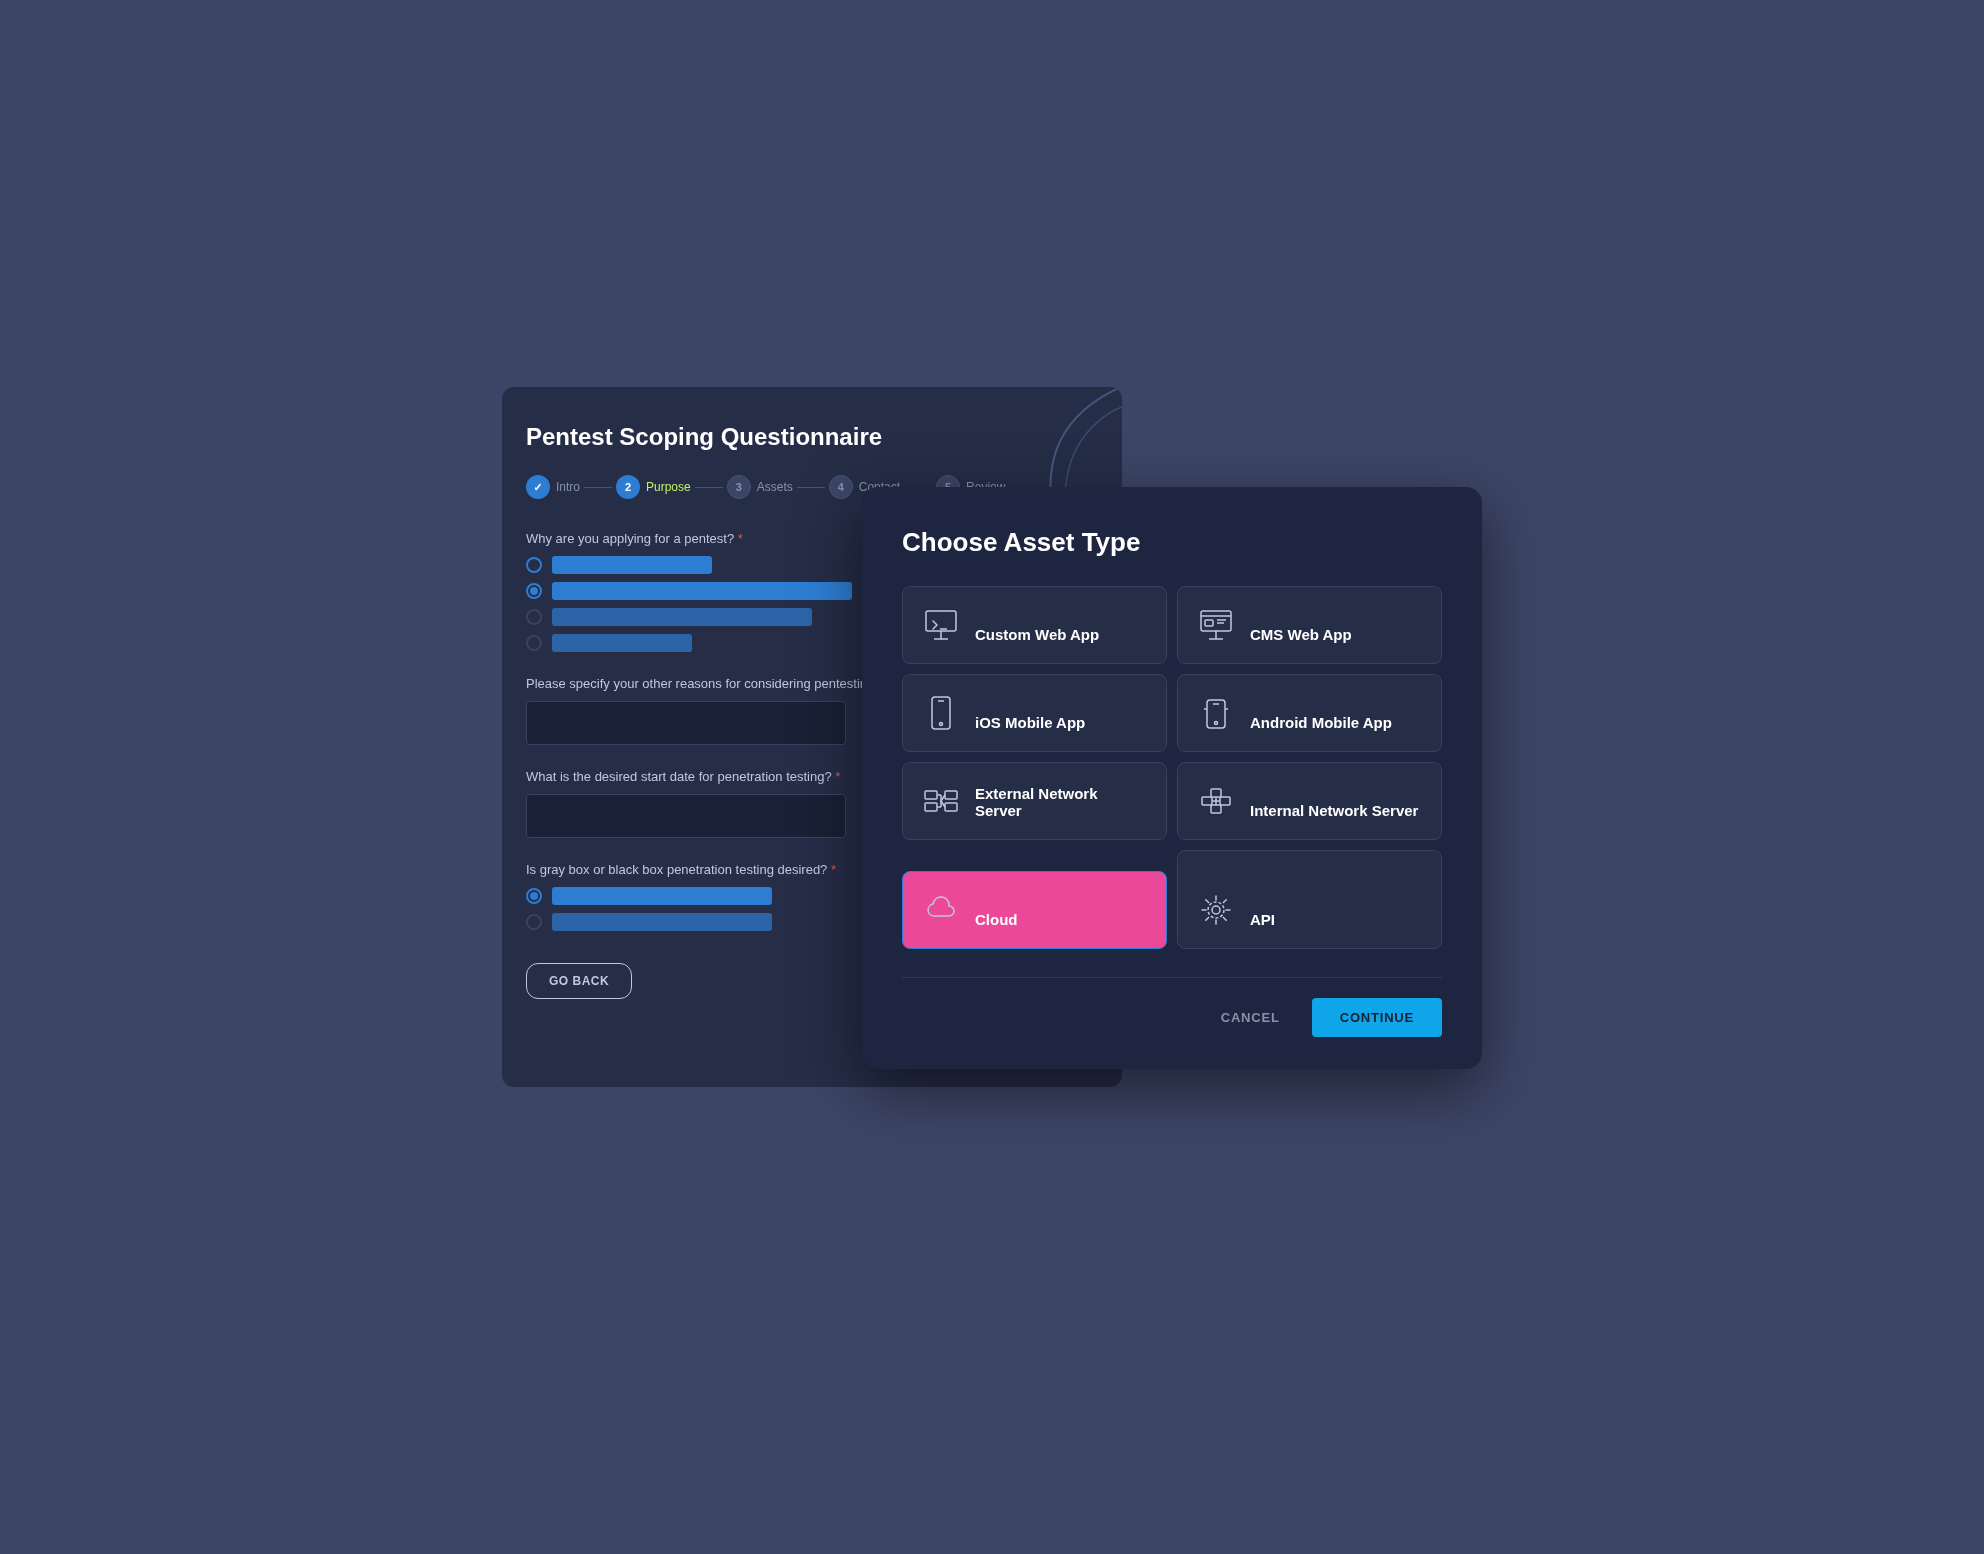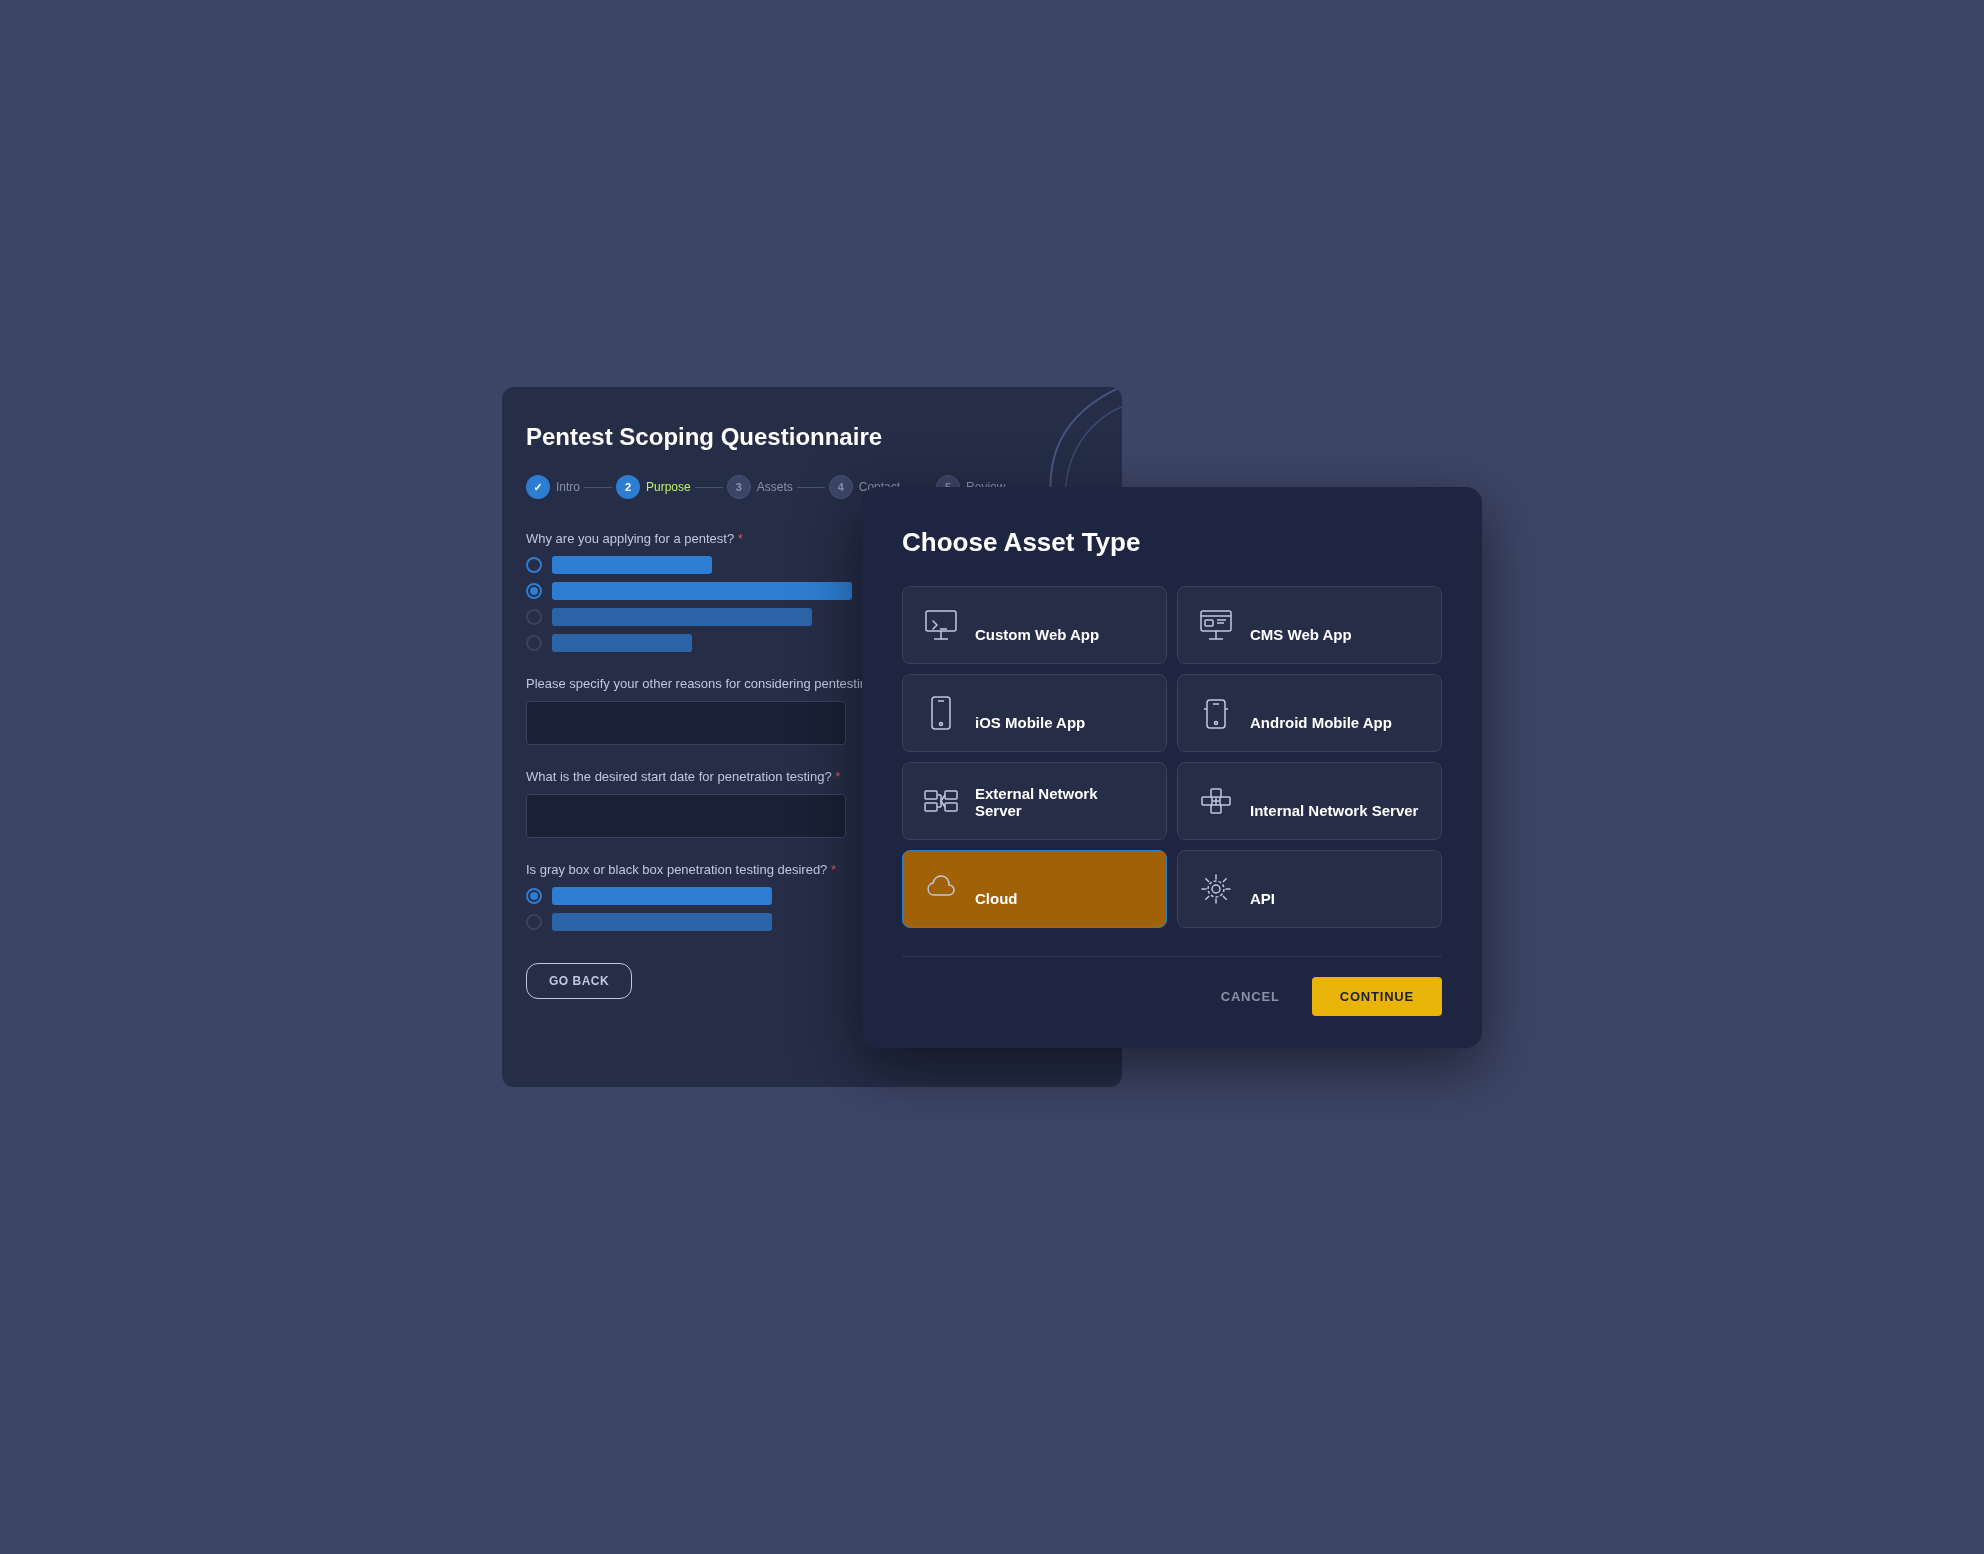--- a/index.html
+++ b/index.html
@@ -213,21 +213,22 @@
       border-radius: 8px;
       padding: 20px 20px;
       display: flex;
       align-items: flex-end;
       gap: 16px;
       cursor: pointer;
       transition: border-color 0.2s;
     }
     .asset-card.selected {
       border-color: #2d7dd2;
-      background: #a16207;
+      background: #ec4899;
+      margin-top: 21px;
     }
 
     .asset-icon {
       width: 36px;
       height: 36px;
       flex-shrink: 0;
       display: flex;
       align-items: center;
       justify-content: center;
     }
@@ -259,21 +260,21 @@
       background: transparent;
       border: none;
       color: #8890aa;
       font-size: 13px;
       font-weight: 600;
       letter-spacing: 0.8px;
       cursor: pointer;
       padding: 10px 16px;
     }
     .continue-btn {
-      background: #eab308;
+      background: #0ea5e9;
       border: none;
       color: #1a2035;
       font-size: 13px;
       font-weight: 700;
       letter-spacing: 0.8px;
       cursor: pointer;
       padding: 12px 28px;
       border-radius: 4px;
     }
   </style>

